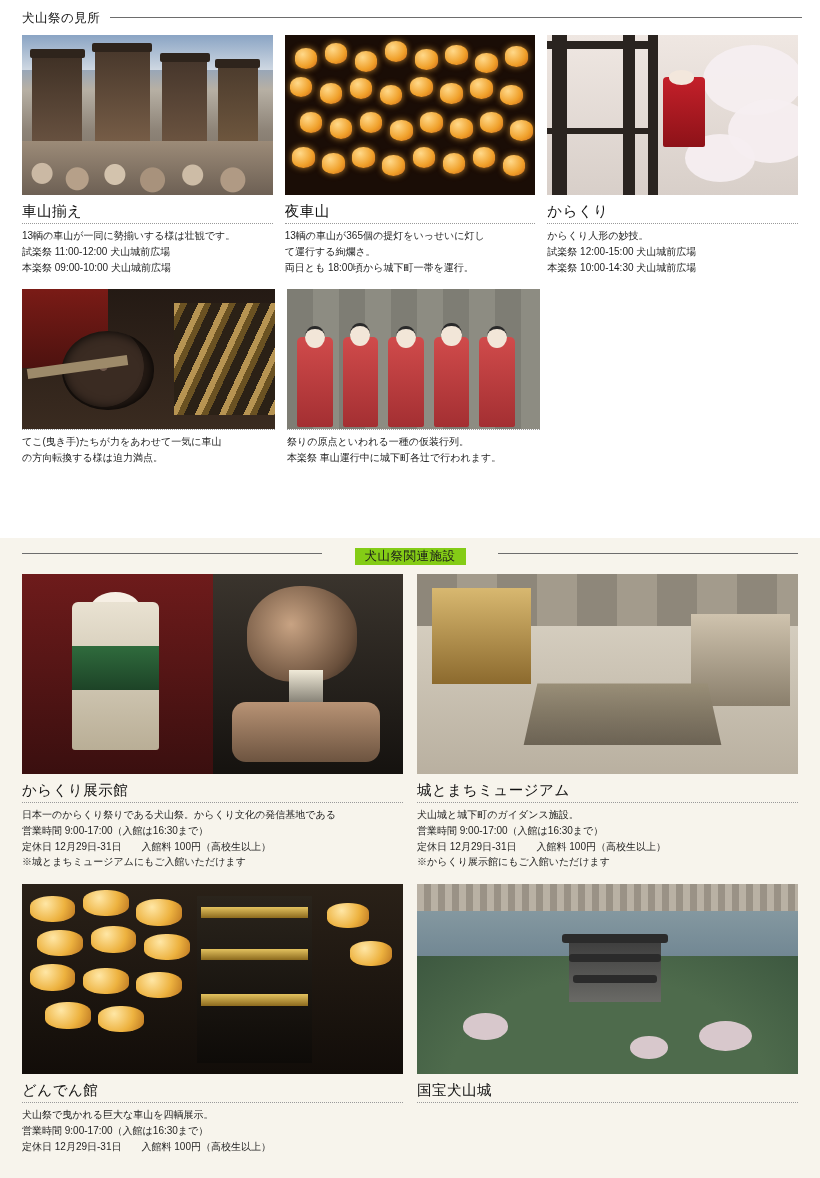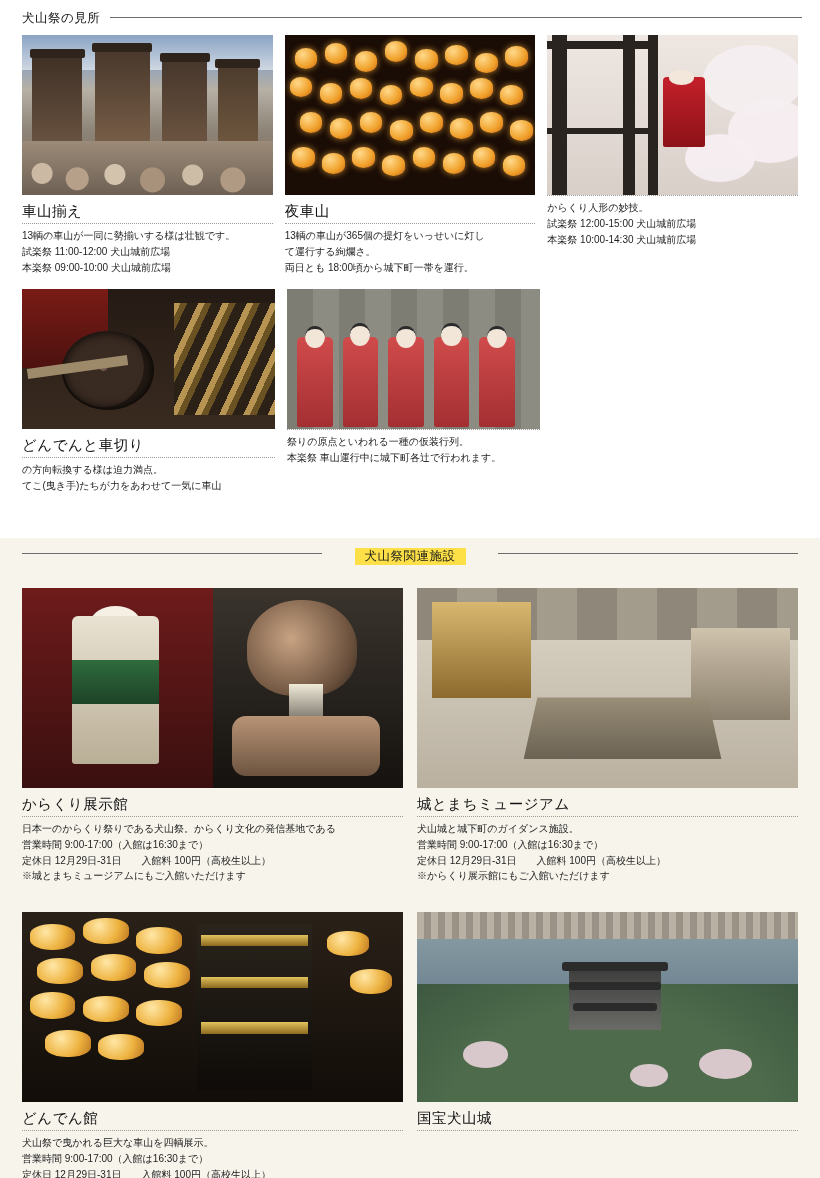--- a/index.html
+++ b/index.html
@@ -100,38 +100,38 @@
     padding-top: 8px;
     position: relative;
     height: 22px;
   }
   .sec2-head .t2 {
     font-size: 12.5px;
     letter-spacing: 0.5px;
     display: inline-block;
     position: relative;
     z-index: 2;
-    background: #fde047;
+    background: #84cc16;
     padding: 0 10px;
   }
   .sec2-head .rule-l, .sec2-head .rule-r {
     position: absolute;
     top: 15px;
     height: 0;
     border-top: 1px solid #6d6d6d;
   }
   .sec2-head .rule-l { left: 22px; width: 300px; }
   .sec2-head .rule-r { right: 22px; width: 300px; }
 
   .grid2 {
     display: flex;
     gap: 14px;
     padding: 6px 22px 0 22px;
   }
-  .col2 { width: 383px; margin-top: 14px; }
+  .col2 { width: 383px; }
 
   .ph-split { display: flex; }
   .ph-split > div { height: 100%; }
 
   
   .scene { position: absolute; inset: 0; }
 
   
   .p1 { background: linear-gradient(#6f88aa 0%, #8fa3bd 18%, #b7b0a4 34%, #8d8377 60%, #6e6459 100%); }
   .p1 .sky { position:absolute; left:0; top:0; width:100%; height:22%; background:linear-gradient(#8aa4c4,#cfd8e2); }
@@ -299,44 +299,44 @@
             <div class="blossom" style="left:55%;top:62%;width:28%;height:30%"></div>
             <div class="frame" style="left:2%;top:0;width:6%;height:100%"></div>
             <div class="frame" style="left:30%;top:0;width:5%;height:100%"></div>
             <div class="frame" style="left:0;top:4%;width:44%;height:5%"></div>
             <div class="frame" style="left:0;top:58%;width:44%;height:4%"></div>
             <div class="doll"></div>
             <div class="head"></div>
             <div class="frame" style="left:40%;top:0;width:4%;height:100%"></div>
           </div>
         </div>
+        <div class="cap">からくり</div>
         <div class="capline"></div>
         <div class="body">
           <div>からくり人形の妙技。</div>
           <div>試楽祭 12:00-15:00 犬山城前広場</div>
           <div>本楽祭 10:00-14:30 犬山城前広場</div>
         </div>
       </div>
     </div>
 
     <div class="grid2-top">
       <div class="col3">
         <div class="photo p4" style="height:140px;">
           <div class="scene">
             <div class="redwall"></div>
             <div class="gold"></div>
             <div class="wheel"></div>
             <div class="beam"></div>
           </div>
         </div>
-        <div class="cap">どんでんと車切り</div>
-        <div class="capline"></div>
-        <div class="body">
+        <div class="capline"></div>
+        <div class="body">
+          <div>てこ(曳き手)たちが力をあわせて一気に車山</div>
           <div>の方向転換する様は迫力満点。</div>
-          <div>てこ(曳き手)たちが力をあわせて一気に車山</div>
         </div>
       </div>
 
       <div class="col3">
         <div class="photo p5" style="height:140px;">
           <div class="scene">
             <div class="bg"></div>
             <div class="kid" style="left:4%"></div>
               <div class="kidhead" style="left:7%;top:26%"></div>
             <div class="kid" style="left:22%"></div>

